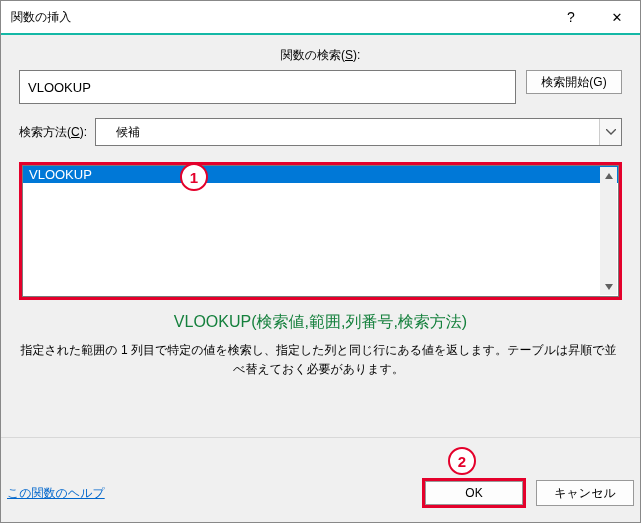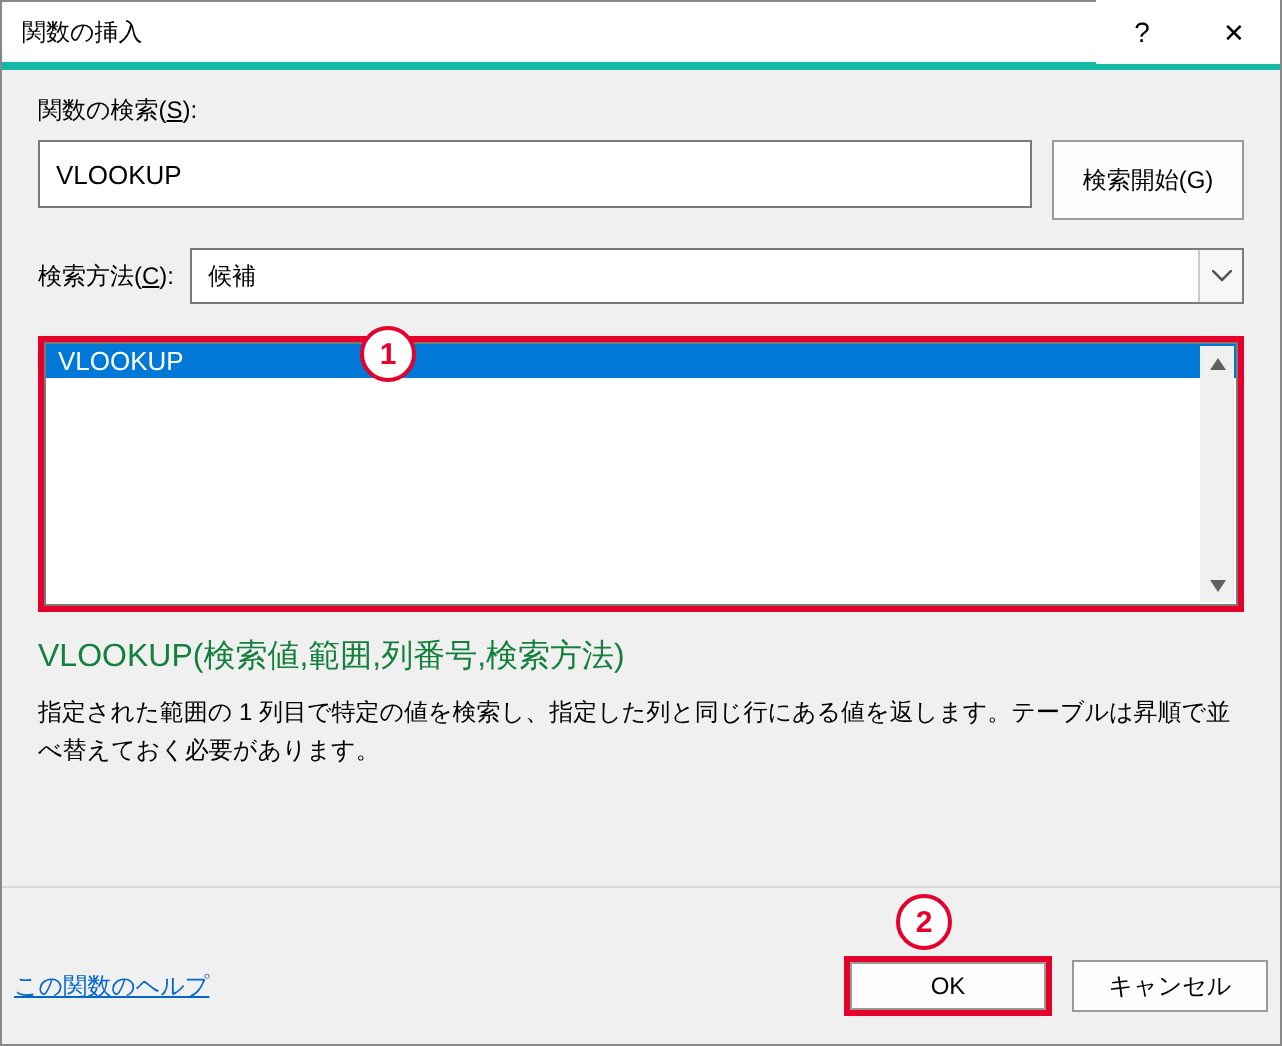--- a/index.html
+++ b/index.html
@@ -20,21 +20,21 @@
     border: 1px solid #888;
     display: flex;
     flex-direction: column;
   }
   .titlebar {
     height: 34px;
     background: #fff;
     display: flex;
     align-items: center;
     padding: 0 0 0 10px;
-    border-bottom: 4px solid #14b8a6;
+    border-bottom: 2px solid #14b8a6;
   }
   .titlebar .title {
     flex: 1;
     font-size: 12px;
     color: #000;
   }
   .titlebar .tbtn {
     width: 46px;
     height: 32px;
     display: flex;
@@ -44,20 +44,21 @@
     color: #000;
     background: #fff;
   }
   .titlebar .tbtn.close { font-size: 13px; }
   .content {
     flex: 1;
     padding: 12px 18px 0 18px;
     display: flex;
     flex-direction: column;
     position: relative;
+    text-align: center;
   }
   .label { font-size: 12px; color: #000; margin-bottom: 6px; }
   .label .ul { text-decoration: underline; }
   .search-row {
     display: flex;
     align-items: flex-start;
     gap: 10px;
     margin-bottom: 14px;
   }
   .search-input {
@@ -78,38 +79,38 @@
     padding: 0 12px;
     border: 1px solid #999;
     background: #fdfdfd;
     font-size: 12px;
     color: #000;
     display: inline-flex;
     align-items: center;
     justify-content: center;
     cursor: default;
   }
-  .btn.go { height: 40px; }
+  .btn.go { height: 24px; }
   .category-row {
     display: flex;
     align-items: center;
     gap: 8px;
     margin-bottom: 16px;
   }
   .select-wrap {
     flex: 1;
     height: 28px;
     border: 1px solid #7a7a7a;
     background: #fff;
     display: flex;
     align-items: stretch;
   }
   .select-value {
     flex: 1;
-    padding: 0 8px;
+    padding: 0 20px;
     display: flex;
     align-items: center;
     font-size: 12px;
     color: #000;
   }
   .select-arrow {
     width: 22px;
     border-left: 1px solid #ccc;
     display: flex;
     align-items: center;

